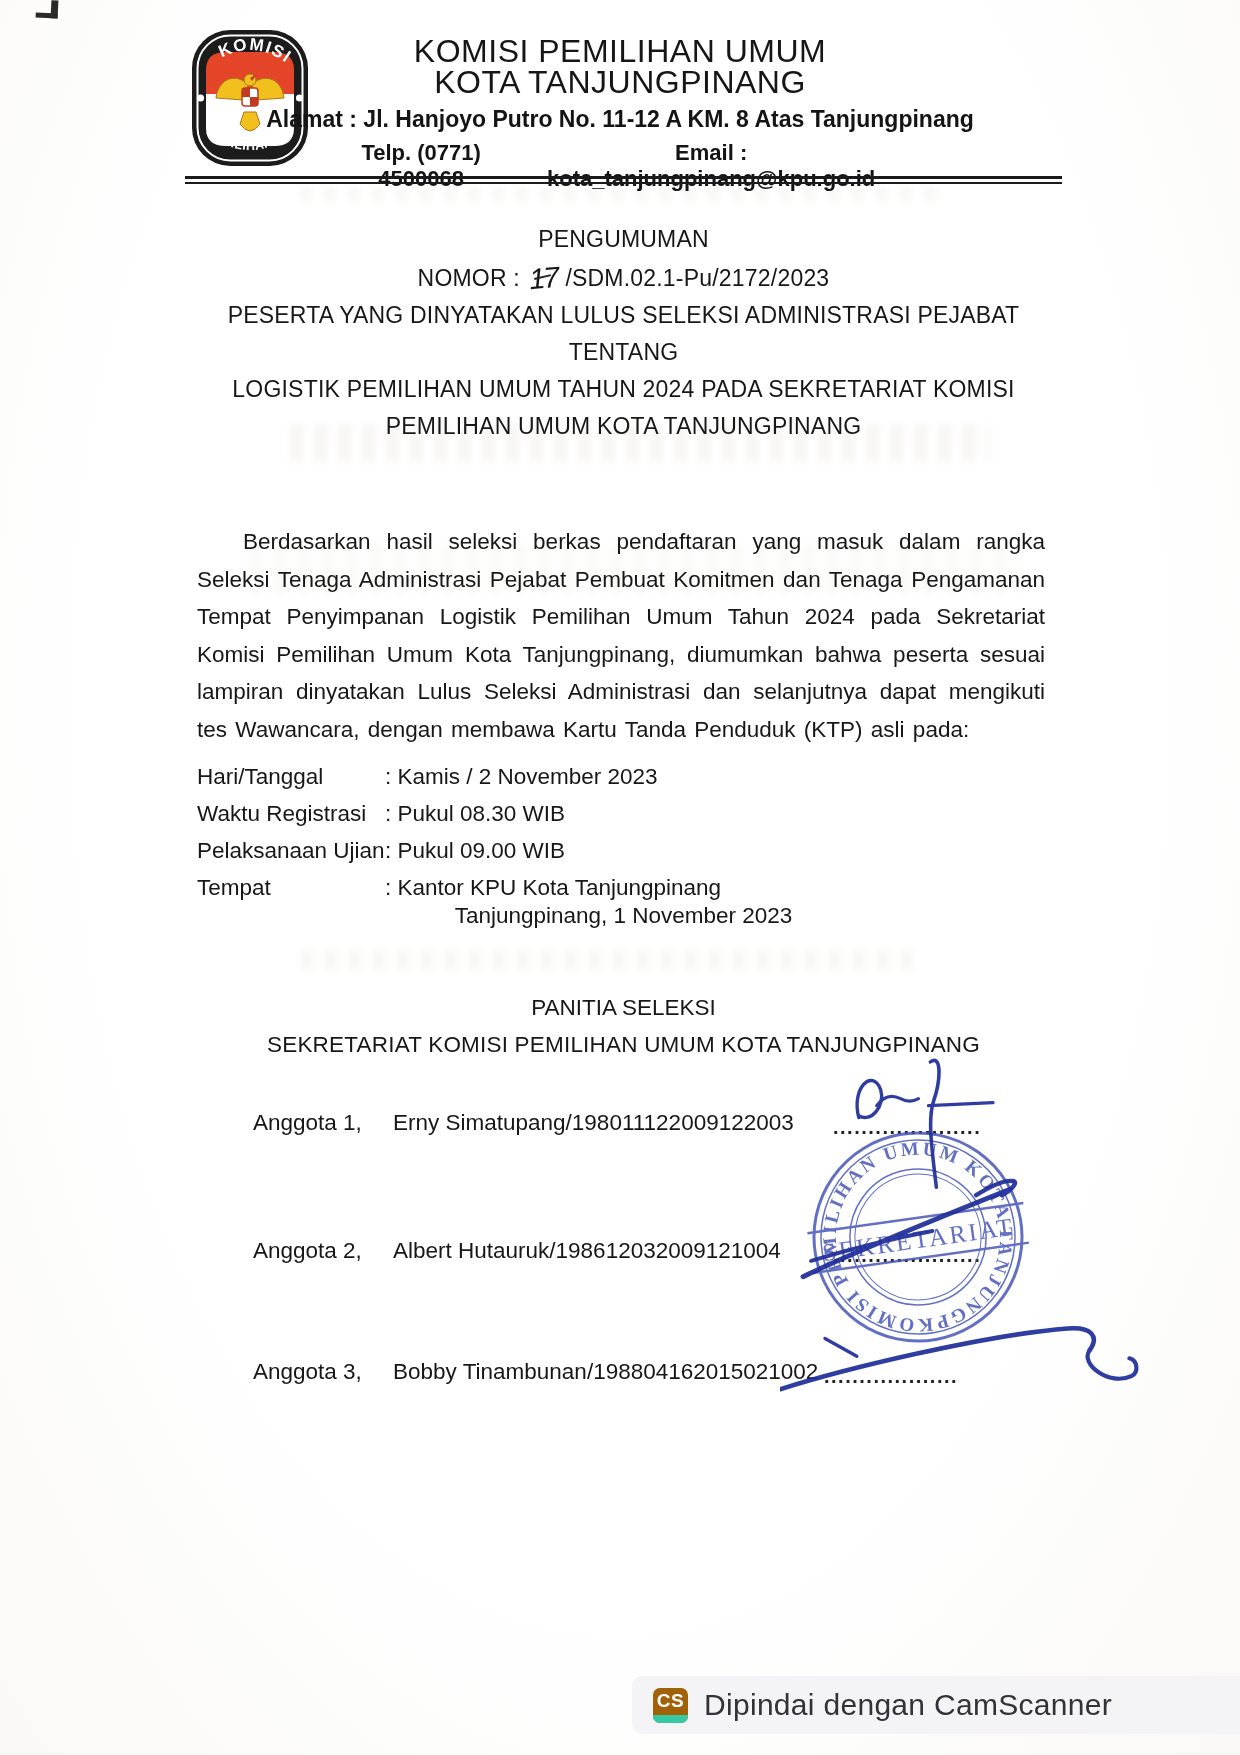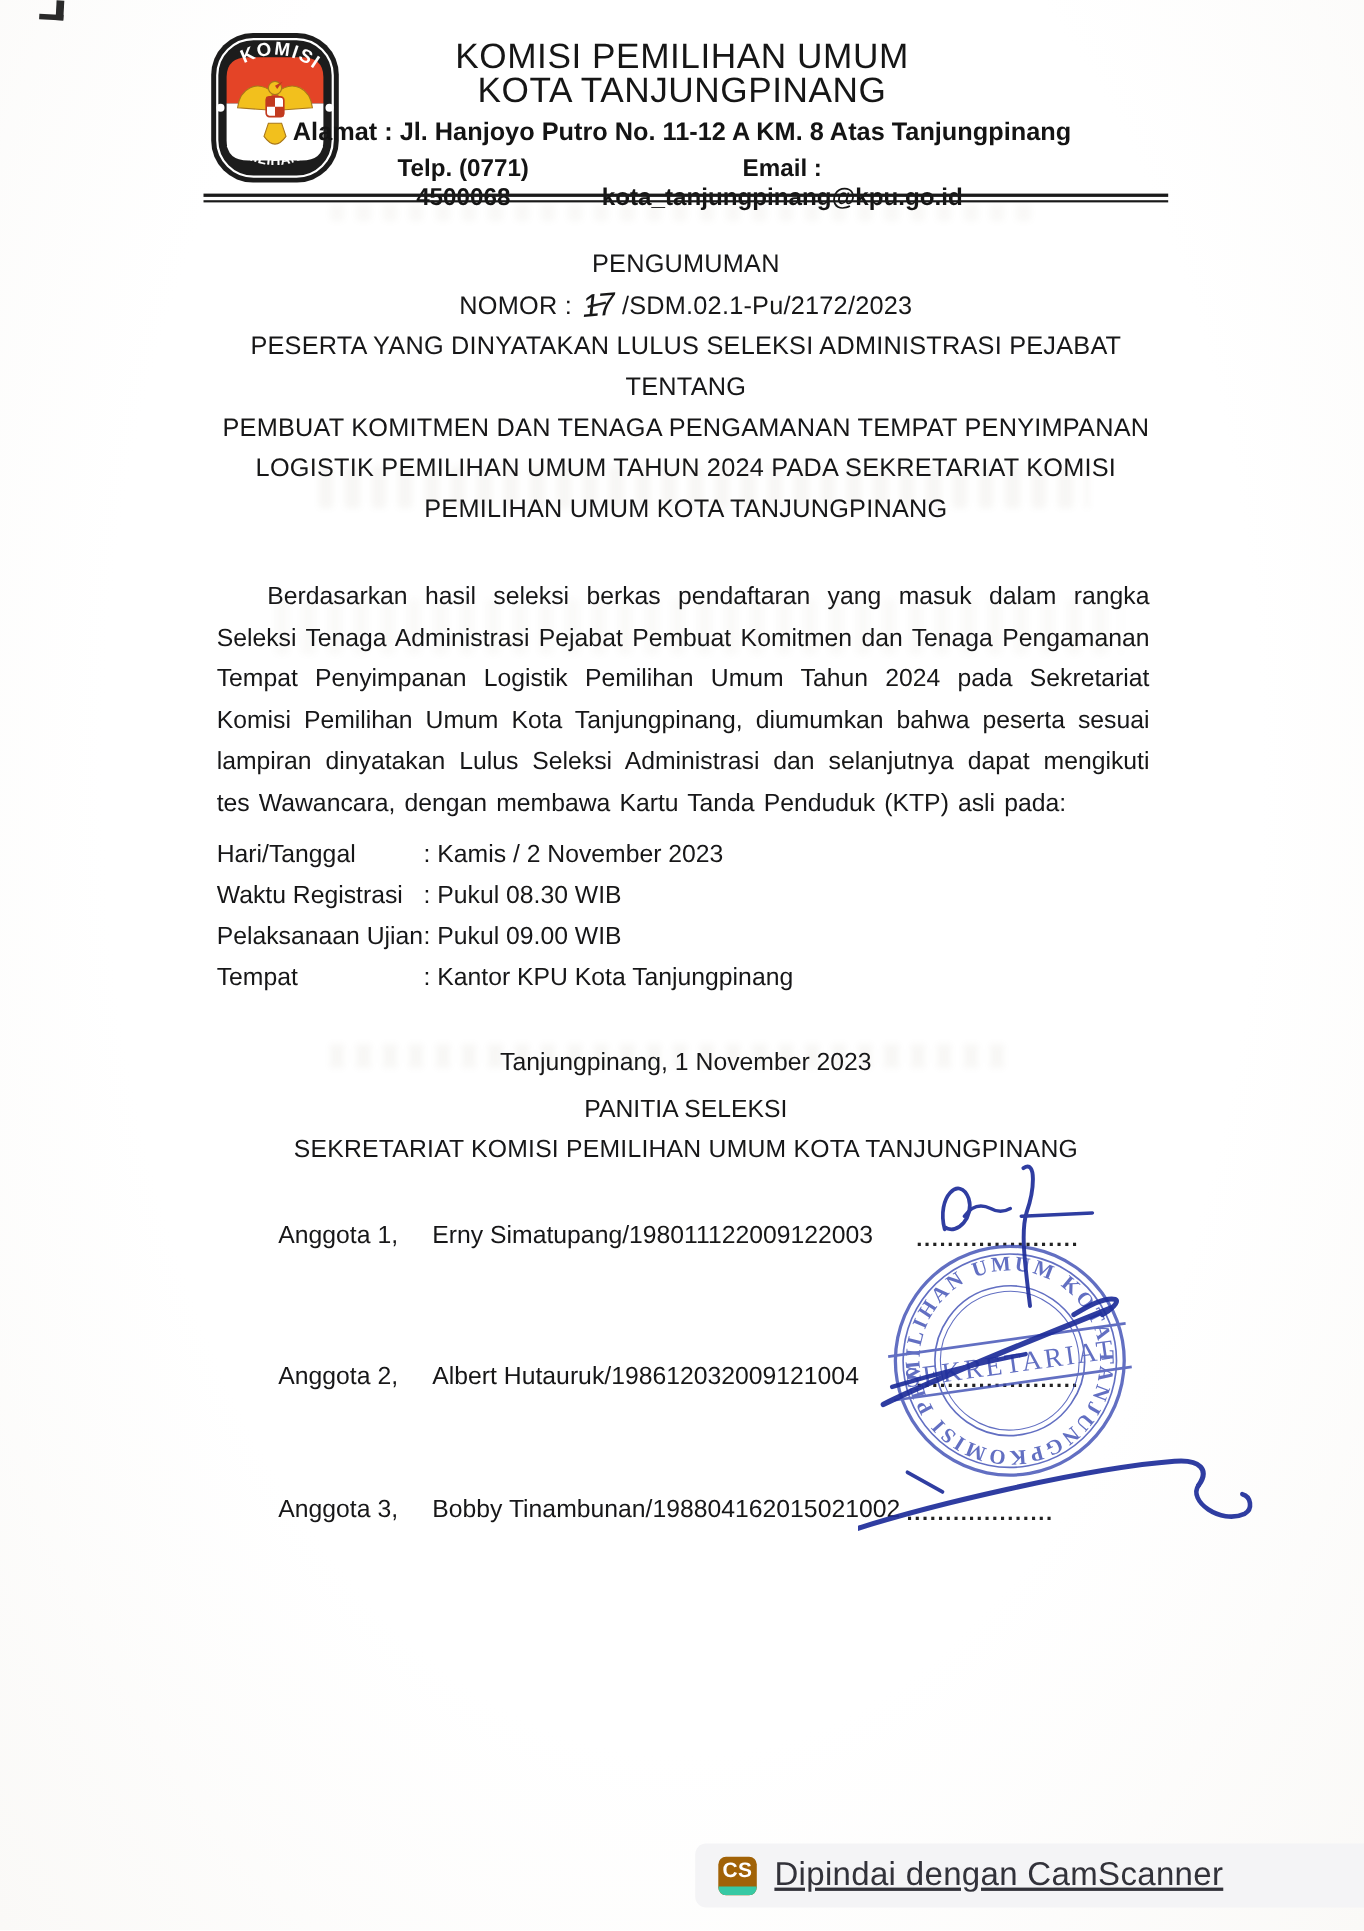--- a/index.html
+++ b/index.html
@@ -43,21 +43,21 @@
     font-size:22.5px; line-height:37.5px; text-align:justify; text-indent:46px;
     color:#171718; word-spacing:2px; }
   .details { position:absolute; left:197px; top:764px; width:848px; }
   .detail-row { display:flex; height:37px; font-size:22.5px; color:#171718; }
   .detail-label { width:188px; flex:none; }
   .detail-value { flex:1; }
 
   
   .closing-line { position:absolute; left:185px; width:877px; text-align:center;
     font-size:22.5px; color:#171718; }
-  .cl-date { top:953px; }
+  .cl-date { top:903px; }
   .cl-committee { top:995px; }
   .cl-org { top:1032px; letter-spacing:.2px; }
 
   .sig-row { position:absolute; left:0; width:1240px; height:40px; font-size:22.5px; color:#171718; }
   .sig-role { position:absolute; left:253px; }
   .sig-name { position:absolute; left:393px; }
   .sig-dots { position:absolute; left:833px; font-size:20px; font-weight:bold;
     letter-spacing:1.5px; top:6px; color:#222; }
   .row3 .sig-dots { left:824px; }
 
@@ -66,21 +66,21 @@
   .signatures { position:absolute; left:780px; top:1040px; }
 
   
   .cs-bar { position:absolute; left:632px; top:1676px; width:608px; height:58px;
     background:#f4f4f6; border-radius:10px 0 0 10px; display:flex; align-items:center; }
   .cs-icon { position:relative; width:35px; height:35px; margin-left:21px; flex:none;
     background:#a16207; border-radius:7px; overflow:hidden; }
   .cs-icon span { position:absolute; width:100%; text-align:center; top:2px;
     color:#fff; font-weight:bold; font-size:19px; letter-spacing:.5px; }
   .cs-icon .teal { position:absolute; bottom:0; left:0; width:100%; height:8px; background:#37c9a4; }
-  .cs-text { margin-left:16px; font-size:30px; color:#32323a; letter-spacing:.3px;text-decoration:underline; }
+  .cs-text { margin-left:16px; font-size:30px; color:#32323a; letter-spacing:.3px; }
 </style>
 </head>
 <body>
 
 <div class="page">
 
   <div class="corner-mark"></div>
   <div class="ghost g1"></div>
   <div class="ghost g2"></div>
   <div class="ghost g3"></div>
@@ -127,21 +127,20 @@
 
   <div class="title-block">
     <div>PENGUMUMAN</div>
     <div class="nomor-line">
       <span>NOMOR :</span>
       <span class="hand-num"><span>17</span><span class="crossbar"></span></span>
       <span>/SDM.02.1-Pu/2172/2023</span>
     </div>
     <div>PESERTA YANG DINYATAKAN LULUS SELEKSI ADMINISTRASI PEJABAT</div>
     <div>TENTANG</div>
-    <div>PEMBUAT KOMITMEN DAN TENAGA PENGAMANAN TEMPAT PENYIMPANAN</div>
     <div>LOGISTIK PEMILIHAN UMUM TAHUN 2024 PADA SEKRETARIAT KOMISI</div>
     <div>PEMILIHAN UMUM KOTA TANJUNGPINANG</div>
   </div>
 
   <p class="paragraph">Berdasarkan hasil seleksi berkas pendaftaran yang masuk dalam rangka Seleksi Tenaga Administrasi Pejabat Pembuat Komitmen dan Tenaga Pengamanan Tempat Penyimpanan Logistik Pemilihan Umum Tahun 2024 pada Sekretariat Komisi Pemilihan Umum Kota Tanjungpinang, diumumkan bahwa peserta sesuai lampiran dinyatakan Lulus Seleksi Administrasi dan selanjutnya dapat mengikuti tes Wawancara, dengan membawa Kartu Tanda Penduduk (KTP) asli pada:</p>
 
   <div class="details">
     <div class="detail-row">
       <span class="detail-label">Hari/Tanggal</span>
       <span class="detail-value">: Kamis / 2 November 2023</span>

